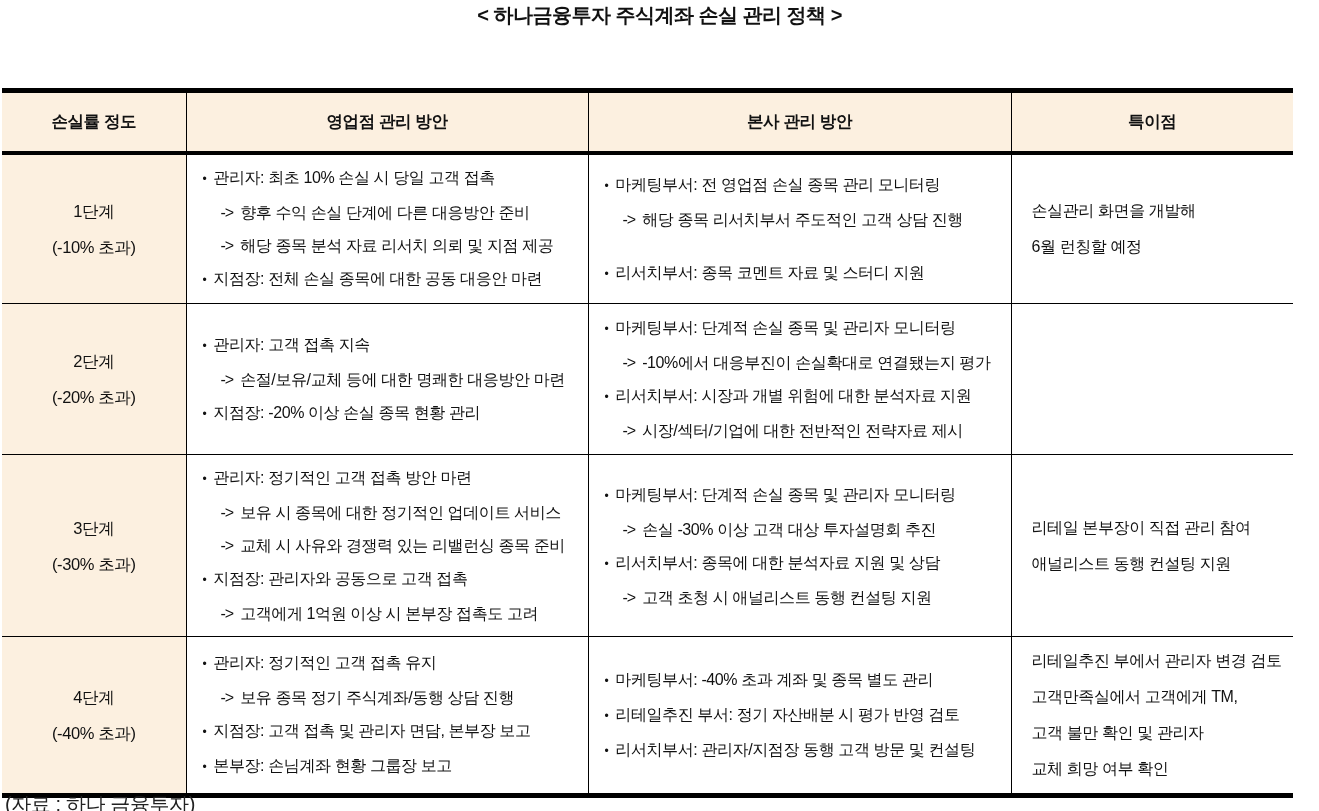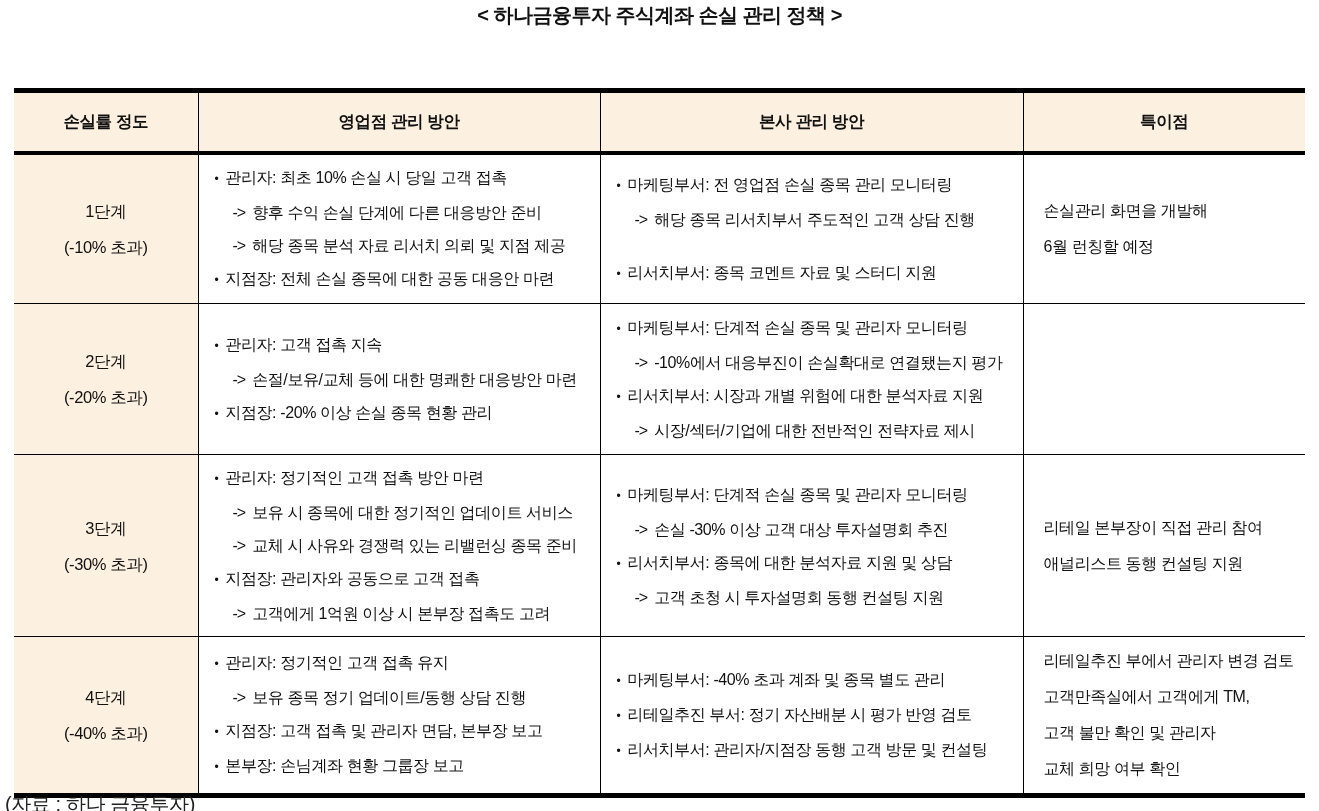--- a/index.html
+++ b/index.html
@@ -6,21 +6,21 @@
   body {
     width:1319px; height:811px; background:#ffffff; position:relative;
     font-family:"Liberation Sans","DejaVu Sans",sans-serif;
     color:#111; overflow:hidden;
   }
   .title {
     position:absolute; top:2px; left:0; width:100%;
     text-align:center; font-size:20px; font-weight:bold; letter-spacing:-0.5px;
   }
   table.policy {
-    position:absolute; top:88px; left:14px; width:1291px;
+    position:absolute; top:88px; left:2px; width:1291px;
     border-collapse:collapse; table-layout:fixed;
     border-top:5px solid var(--border); border-bottom:5px solid var(--border);
   }
   col.c1{width:184px;} col.c2{width:402px;} col.c3{width:423px;} col.c4{width:282px;}
   th {
     background:var(--cream); height:56px; font-size:16.5px; font-weight:bold;
     text-align:center; vertical-align:middle; letter-spacing:-0.4px;
     border-bottom:4px solid var(--border);
   }
   th + th, td + td { border-left:1.5px solid var(--border); }
@@ -187,21 +187,21 @@
           <div class="line arrow">
             <span class="marker">-&gt;</span>
             <span class="txt">손실 -30% 이상 고객 대상 투자설명회 추진</span>
           </div>
           <div class="line bullet">
             <span class="marker">•</span>
             <span class="txt">리서치부서: 종목에 대한 분석자료 지원 및 상담</span>
           </div>
           <div class="line arrow">
             <span class="marker">-&gt;</span>
-            <span class="txt">고객 초청 시 투자설명회 동행 컨설팅 지원</span>
+            <span class="txt">고객 초청 시 애널리스트 동행 컨설팅 지원</span>
           </div>
         </td>
       <td class="note-cell">
           <div class="line plain">
             <span class="txt">리테일 본부장이 직접 관리 참여</span>
           </div>
           <div class="line plain">
             <span class="txt">애널리스트 동행 컨설팅 지원</span>
           </div>
         </td>
@@ -211,21 +211,21 @@
         <div>4단계</div>
         <div>(-40% 초과)</div>
       </td>
       <td class="list-cell">
           <div class="line bullet">
             <span class="marker">•</span>
             <span class="txt">관리자: 정기적인 고객 접촉 유지</span>
           </div>
           <div class="line arrow">
             <span class="marker">-&gt;</span>
-            <span class="txt">보유 종목 정기 업데이트/동행 상담 진행</span>
+            <span class="txt">보유 종목 정기 주식계좌/동행 상담 진행</span>
           </div>
           <div class="line bullet">
             <span class="marker">•</span>
             <span class="txt">지점장: 고객 접촉 및 관리자 면담, 본부장 보고</span>
           </div>
           <div class="line bullet">
             <span class="marker">•</span>
             <span class="txt">본부장: 손님계좌 현황 그룹장 보고</span>
           </div>
         </td>

